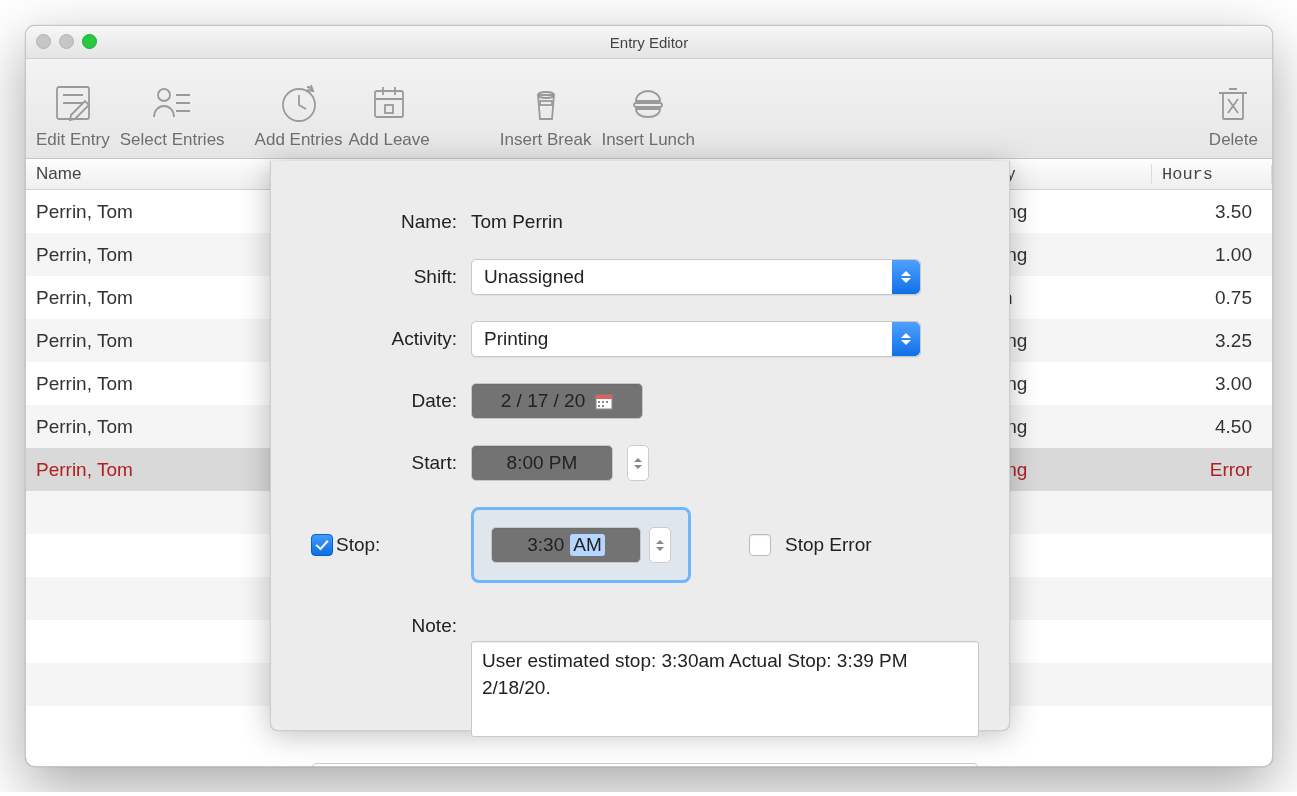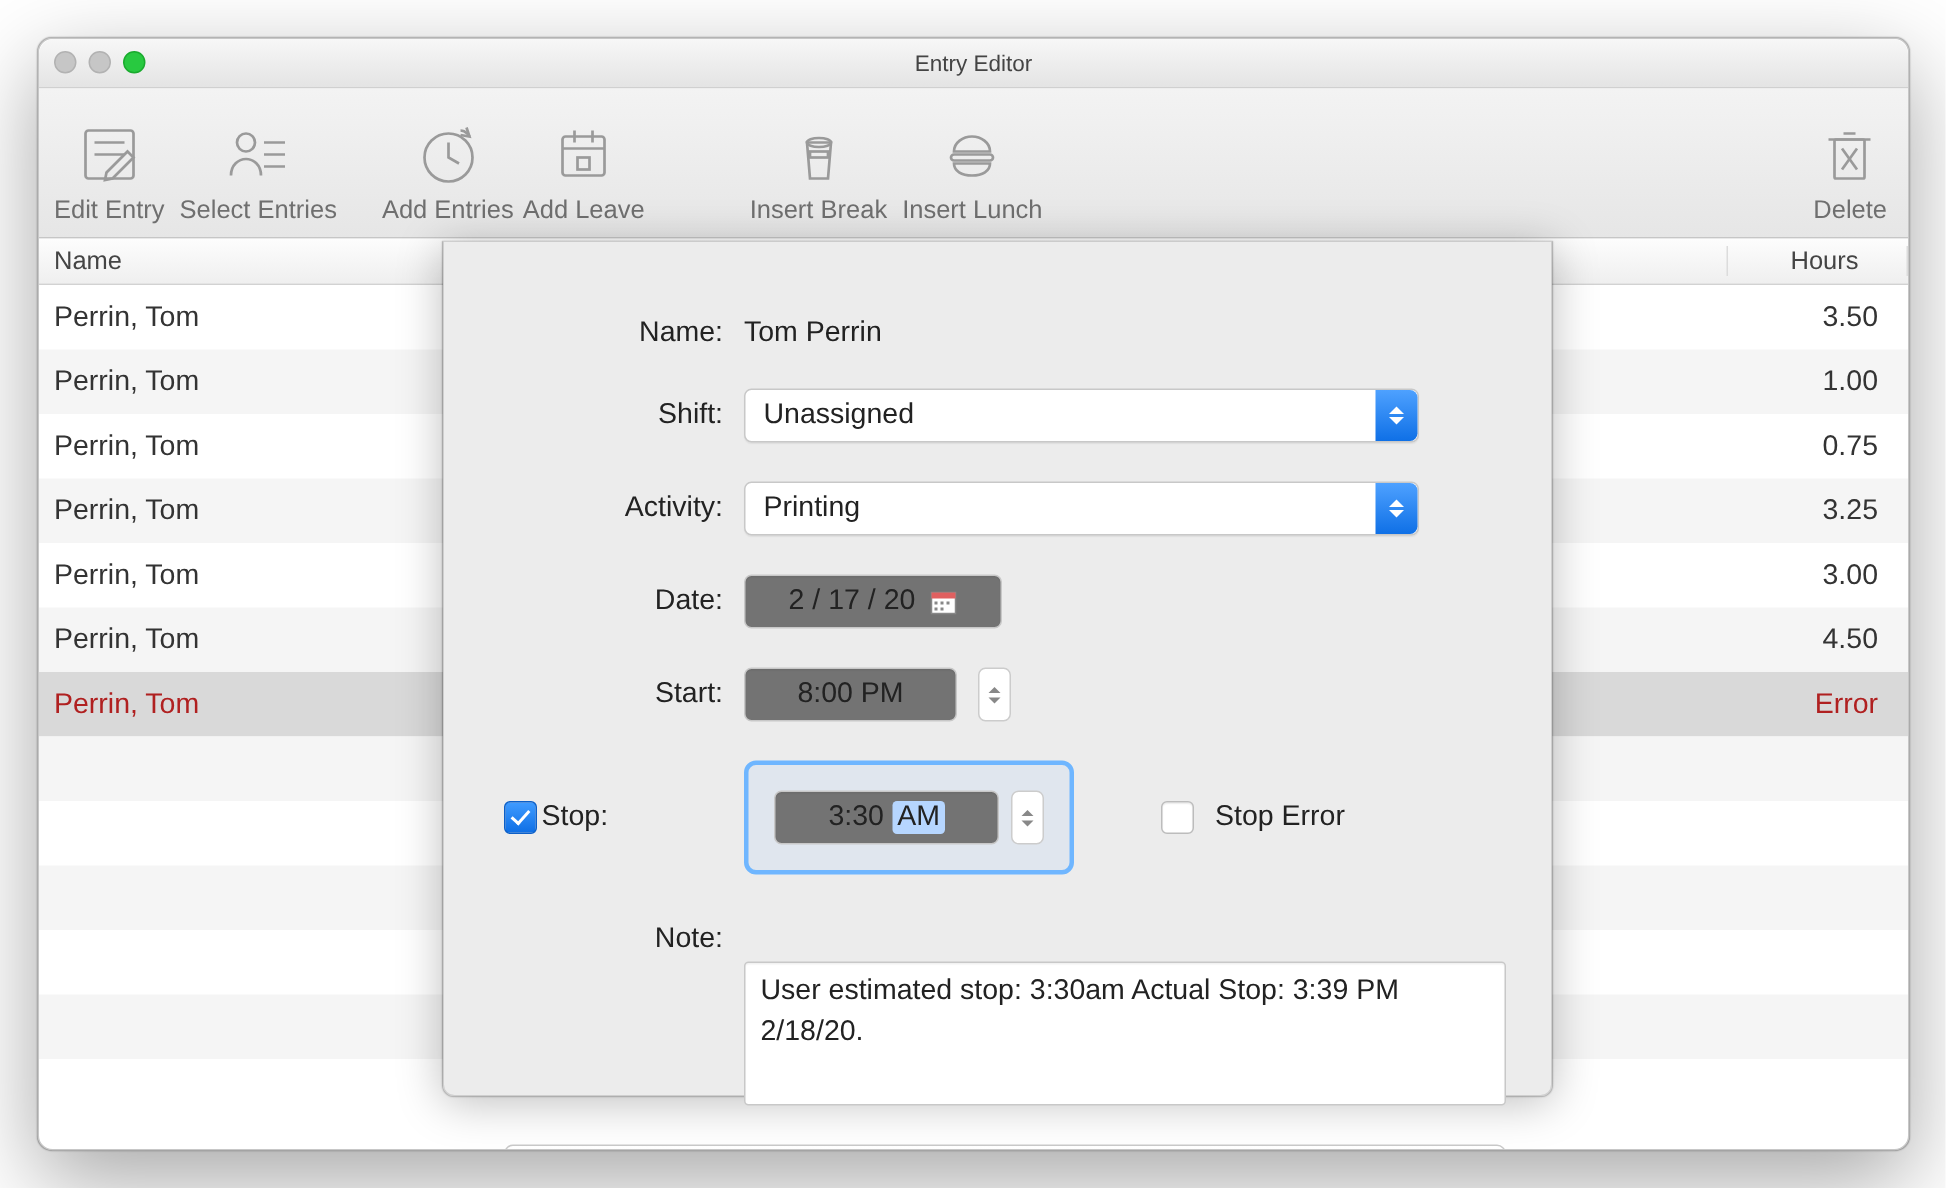--- a/index.html
+++ b/index.html
@@ -56,33 +56,33 @@
   .tool.addleave{margin-right:70px;}
   .tool.break{margin-right:10px;}
   .tool.lunch{}
   .tool.delete{margin-left:auto;margin-right:4px;}
   
   .table-wrap{height:calc(100% - 132px);overflow:hidden;}
   .thead{display:flex;background:linear-gradient(#fdfdfd,#efefef);border-bottom:1px solid #d2d2d2;font-size:17px;color:#444;height:30px;align-items:center;}
   .thead .col{padding:0 10px;border-right:1px solid #dcdcdc;box-sizing:border-box;}
   .col.name{flex:1;}
   .col.activity{width:160px;overflow:hidden;white-space:nowrap;}
-  .col.hours{width:120px;text-align:right;padding-right:32px;}
+  .col.hours{width:120px;padding-right:32px;font-family:Liberation Mono, monospace;}
   .rows{font-size:19px;}
   .row{display:flex;height:43px;align-items:center;}
   .row:nth-child(even){background:var(--row-alt);}  
   .row.error{color:var(--error);font-weight:500;}
   .row.selected{background:var(--row-sel);}
   .row .cell{padding:0 10px;box-sizing:border-box;}
   .row .cell.name{flex:1;}
   .row .cell.activity{width:160px;overflow:hidden;white-space:nowrap;}
   .row .cell.hours{width:120px;text-align:right;padding-right:20px;}
   
   .modal{
-    position:absolute;left:269px;top:135px;width:740px;height:570px;
+    position:absolute;left:244px;top:135px;width:740px;height:570px;
     background:var(--mac-bg);
     border:1px solid #cfcfcf;border-top:none;
     border-radius:0 0 8px 8px;
     box-shadow:0 4px 30px rgba(0,0,0,.25),0 0 1px rgba(0,0,0,.3);
     padding:50px 30px 24px 40px;box-sizing:border-box;
     font-size:19px;color:#222;
   }
   .frow{display:flex;align-items:center;margin-bottom:26px;}
   .flabel{width:160px;text-align:right;padding-right:14px;box-sizing:border-box;}
   .fval{flex:1;display:flex;align-items:center;gap:14px;}

